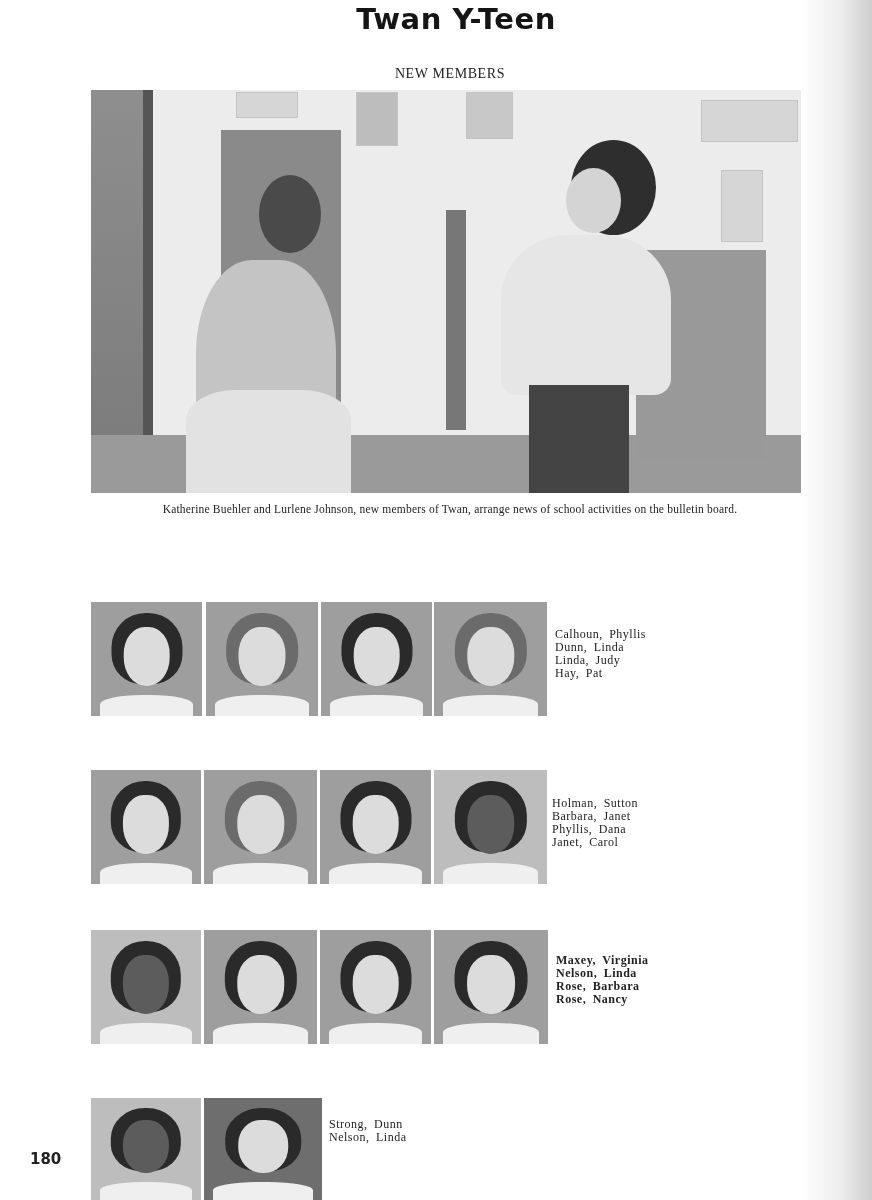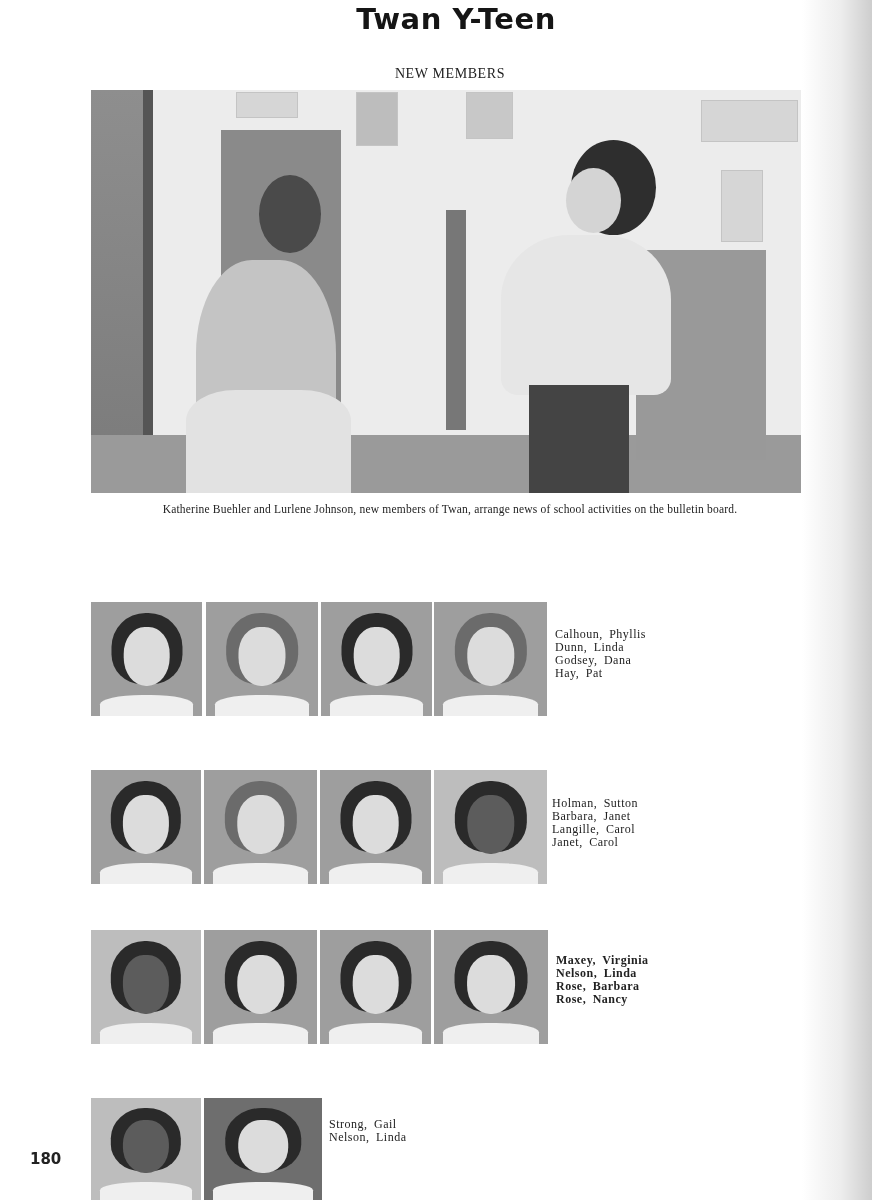--- a/index.html
+++ b/index.html
@@ -121,21 +121,21 @@
     </div>
   <div class="portrait light-hair" style="left:343px; width:113px;">
       <div class="hair"></div>
       <div class="face"></div>
       <div class="collar"></div>
     </div>
 </div>
 <div class="names" style="left:555px; top:628px;">
   <div>Calhoun,  Phyllis</div>
   <div>Dunn,  Linda</div>
-  <div>Godsey,  Dana</div>
+  <div>Linda,  Judy</div>
   <div>Hay,  Pat</div>
 </div>
 
 <div class="photo-row" style="top:770px; width:456px;">
   <div class="portrait" style="left:0; width:110px;">
       <div class="hair"></div>
       <div class="face"></div>
       <div class="collar"></div>
     </div>
   <div class="portrait light-hair" style="left:113px; width:113px;">
@@ -150,21 +150,21 @@
     </div>
   <div class="portrait dark light-bg" style="left:343px; width:113px;">
       <div class="hair"></div>
       <div class="face"></div>
       <div class="collar"></div>
     </div>
 </div>
 <div class="names" style="left:552px; top:797px;">
   <div>Holman,  Sutton</div>
   <div>Barbara,  Janet</div>
-  <div>Langille,  Carol</div>
+  <div>Phyllis,  Dana</div>
   <div>Janet,  Carol</div>
 </div>
 
 <div class="photo-row" style="top:930px; width:457px;">
   <div class="portrait dark light-bg" style="left:0; width:110px;">
       <div class="hair"></div>
       <div class="face"></div>
       <div class="collar"></div>
     </div>
   <div class="portrait" style="left:113px; width:113px;">
@@ -196,17 +196,17 @@
       <div class="face"></div>
       <div class="collar"></div>
     </div>
   <div class="portrait" style="left:113px; width:118px; background:#6e6e6e;">
       <div class="hair"></div>
       <div class="face"></div>
       <div class="collar"></div>
     </div>
 </div>
 <div class="names" style="left:329px; top:1118px;">
-  <div>Strong,  Gail</div>
+  <div>Strong,  Dunn</div>
   <div>Nelson,  Linda</div>
 </div>
 
 <div class="page-number">180</div>
 
 </body></html>

